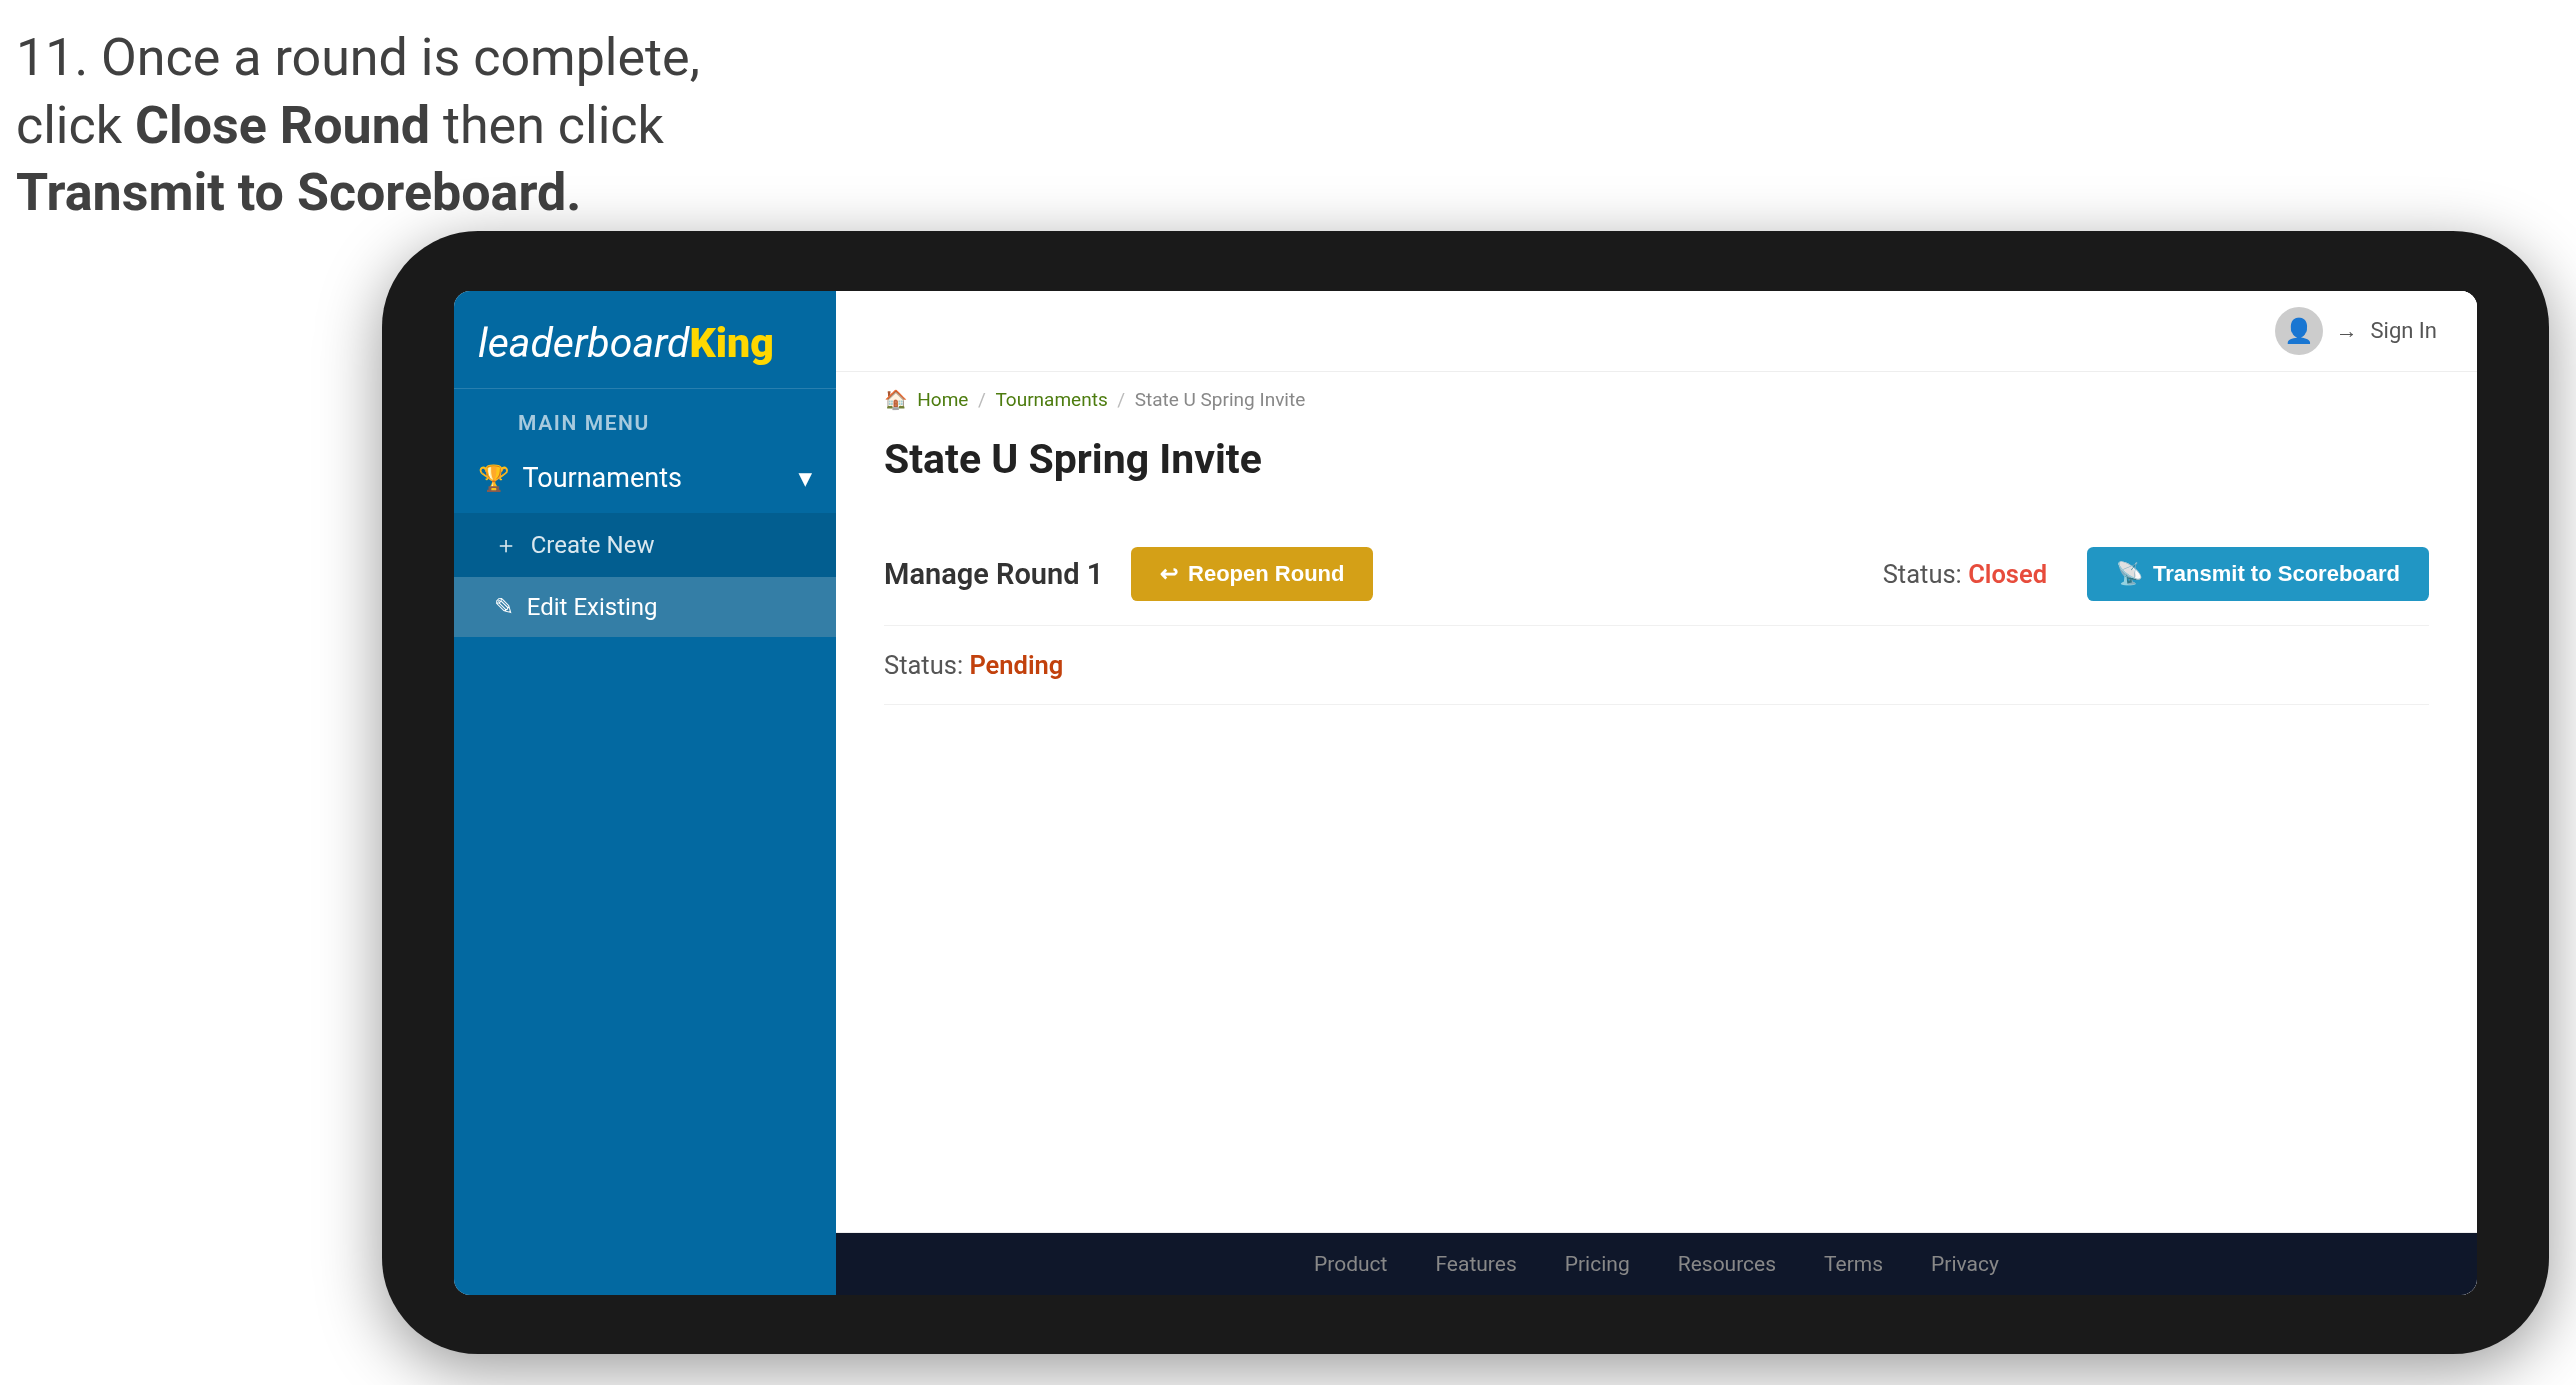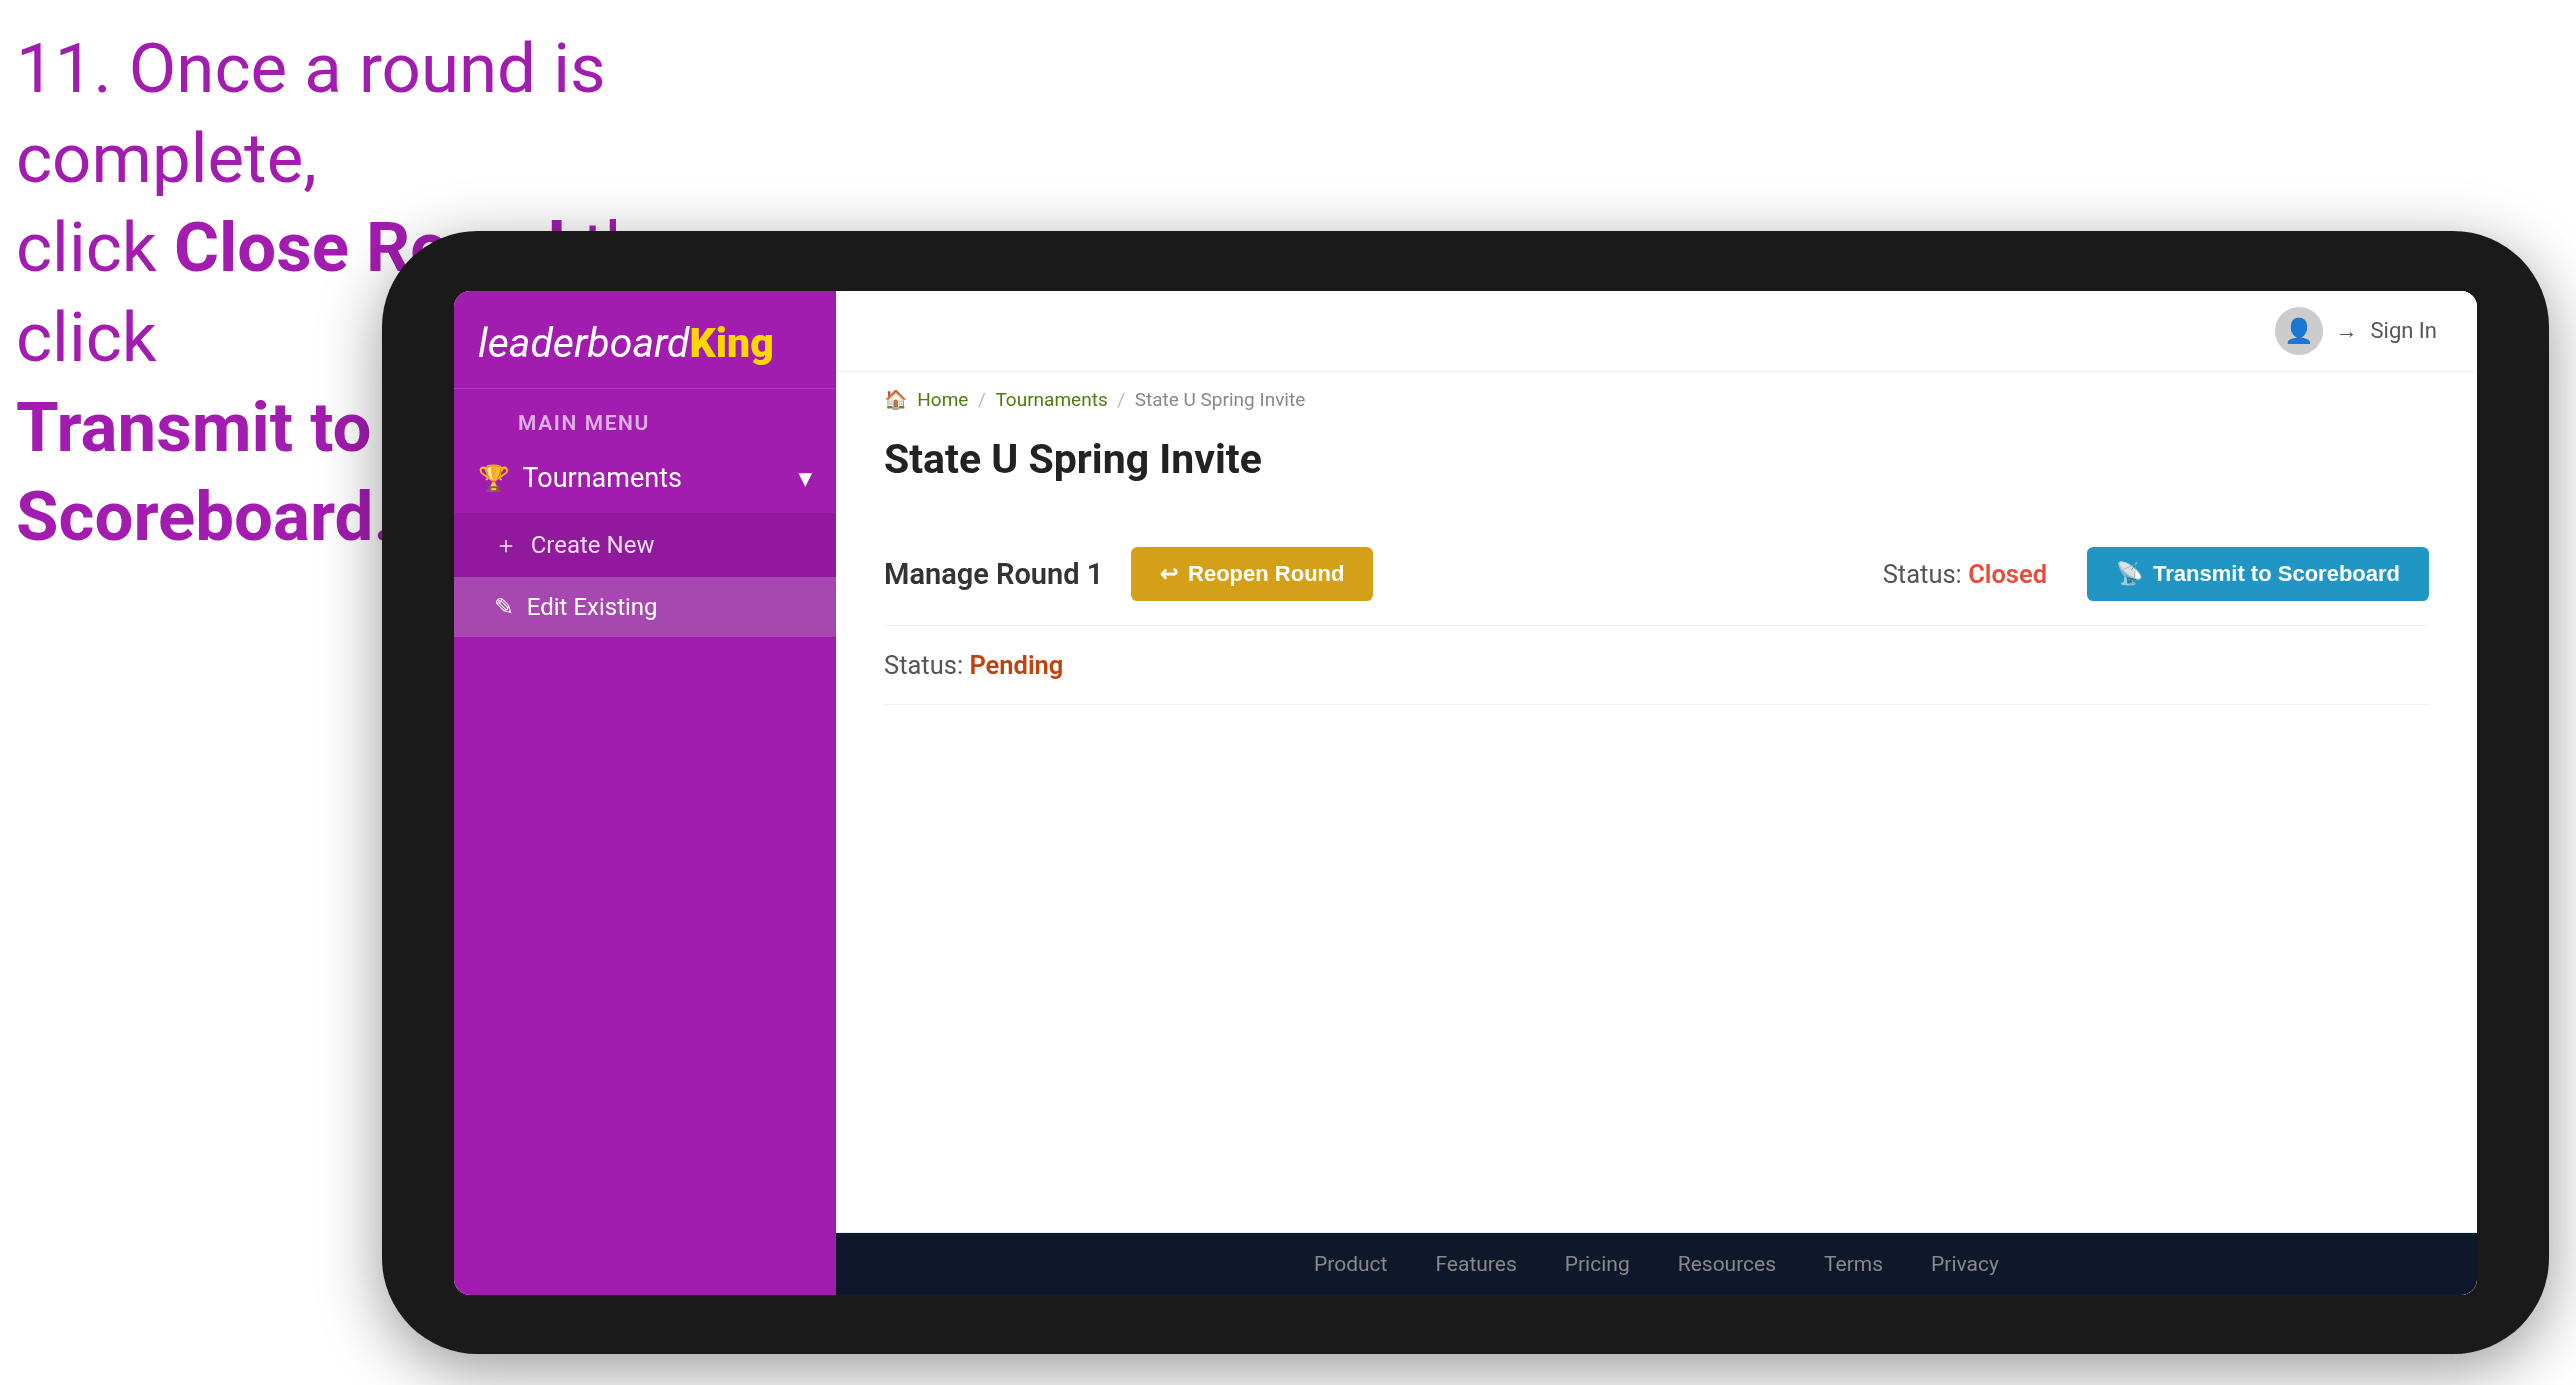--- a/index.html
+++ b/index.html
@@ -10,23 +10,23 @@
       height: 1386px;
       position: relative;
       overflow: hidden;
     }
 
     
     .instruction-text {
       position: absolute;
       top: 24px;
       left: 16px;
-      font-size: 69px;
+      font-size: 52px;
       line-height: 1.3;
-      color: #a21caf;
+      color: #404040;
       max-width: 717px;
     }
     .instruction-text strong {
       font-weight: 700;
     }
 
     
     .tablet-frame {
       position: absolute;
       top: 231px;
@@ -54,21 +54,21 @@
     
     .app-layout {
       display: flex;
       flex: 1;
       height: 100%;
     }
 
     
     .sidebar {
       width: 382px;
-      background: #a21caf;
+      background: #0369a1;
       display: flex;
       flex-direction: column;
       flex-shrink: 0;
     }
 
     .sidebar-logo {
       padding: 32px 24px 24px;
       border-bottom: 0.8px solid rgba(255,255,255,0.15);
     }
 

